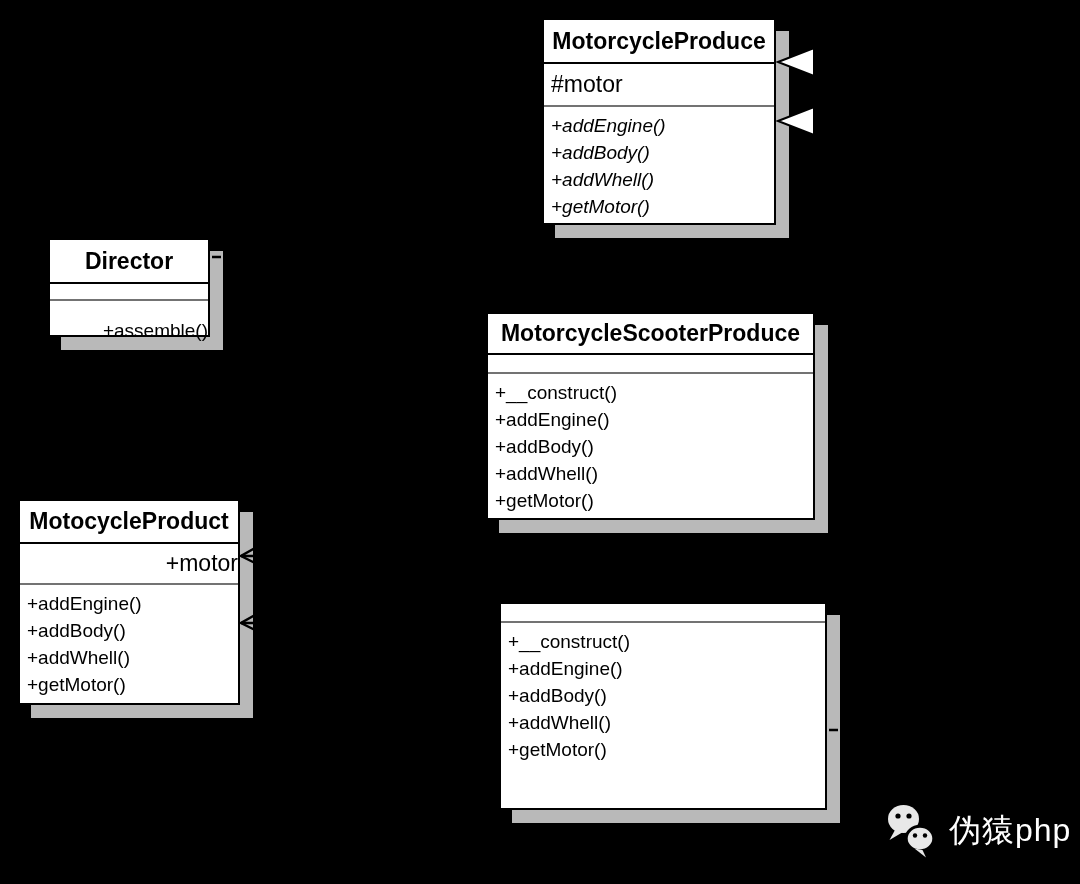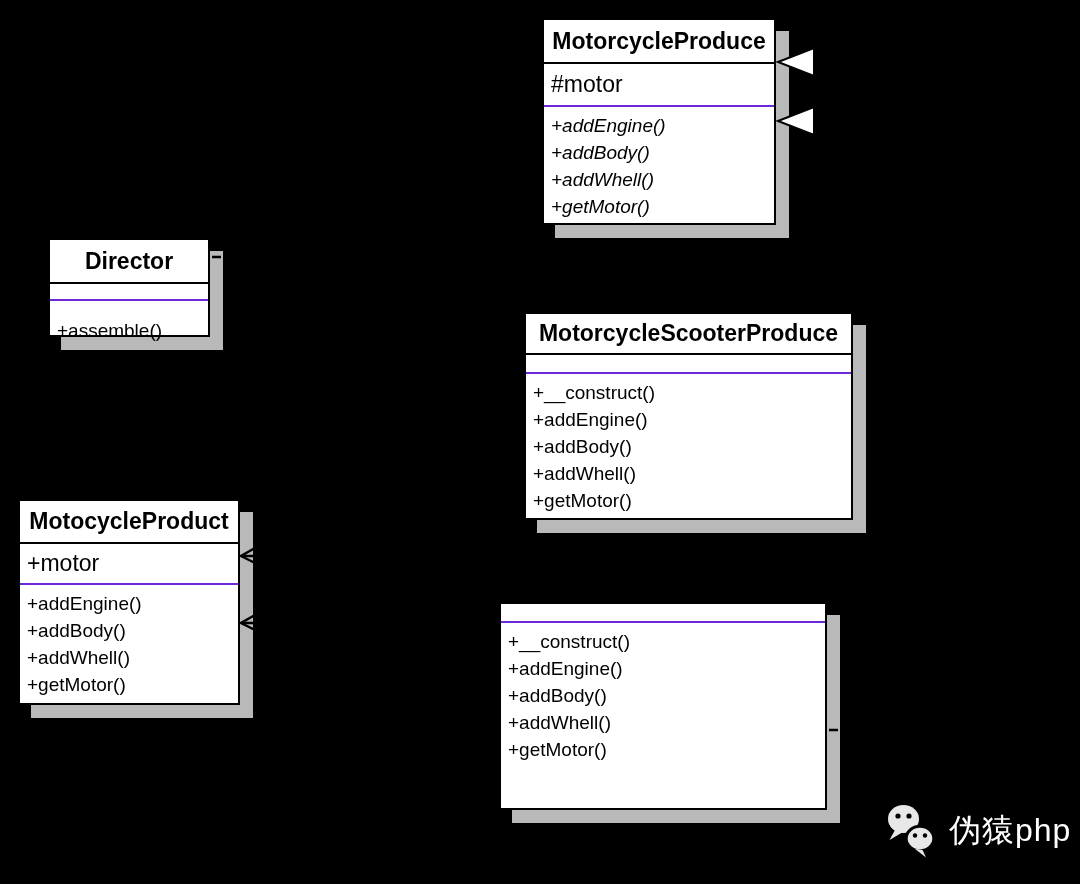--- a/index.html
+++ b/index.html
@@ -28,21 +28,21 @@
     box-sizing:border-box;
     font-weight:bold;
     font-size:23px;
     display:flex;
     align-items:center;
     justify-content:center;
     white-space:nowrap;
     flex:0 0 auto;
   }
   .uml-attrs{
-    border-bottom:2px solid #6d28d9;
+    border-bottom:2px solid #737373;
     box-sizing:border-box;
     display:flex;
     flex-direction:column;
     justify-content:center;
     padding-left:7px;
     font-size:23px;
     flex:0 0 auto;
   }
   .uml-methods{
     box-sizing:border-box;
@@ -54,32 +54,32 @@
     line-height:27px;
     white-space:nowrap;
   }
   .italic .uml-line{ font-style:italic; }
 
   
   #cls-produce  {left:542px; top:18px;  width:234px; height:207px;}
   #cls-produce .uml-title{height:44px;}
   #cls-produce .uml-attrs{height:43px;}
 
-  #cls-director {left:48px;  top:238px; width:162px; height:99px;}
+  #cls-director {left:48px;  top:238px; width:162px; height:99px;text-align:right;}
   #cls-director .uml-title{height:44px;}
   #cls-director .uml-attrs{height:17px;}
   #cls-director .uml-methods{padding-top:16px;}
 
-  #cls-scooter  {left:524px; top:312px; width:329px; height:208px;}
+  #cls-scooter  {left:486px; top:312px; width:329px; height:208px;}
   #cls-scooter .uml-title{height:41px;}
   #cls-scooter .uml-attrs{height:19px;}
 
   #cls-product  {left:18px;  top:499px; width:222px; height:206px;}
   #cls-product .uml-title{height:43px;}
-  #cls-product .uml-attrs{height:41px;}
+  #cls-product .uml-attrs{height:41px;text-align:right;}
 
   #cls-straddle {left:499px; top:602px; width:328px; height:208px;}
   #cls-straddle .uml-title{height:41px;}
   #cls-straddle .uml-attrs{height:19px;}
 
   
   .overlay{
     position:absolute;left:0;top:0;width:1080px;height:884px;
     pointer-events:none;
   }

